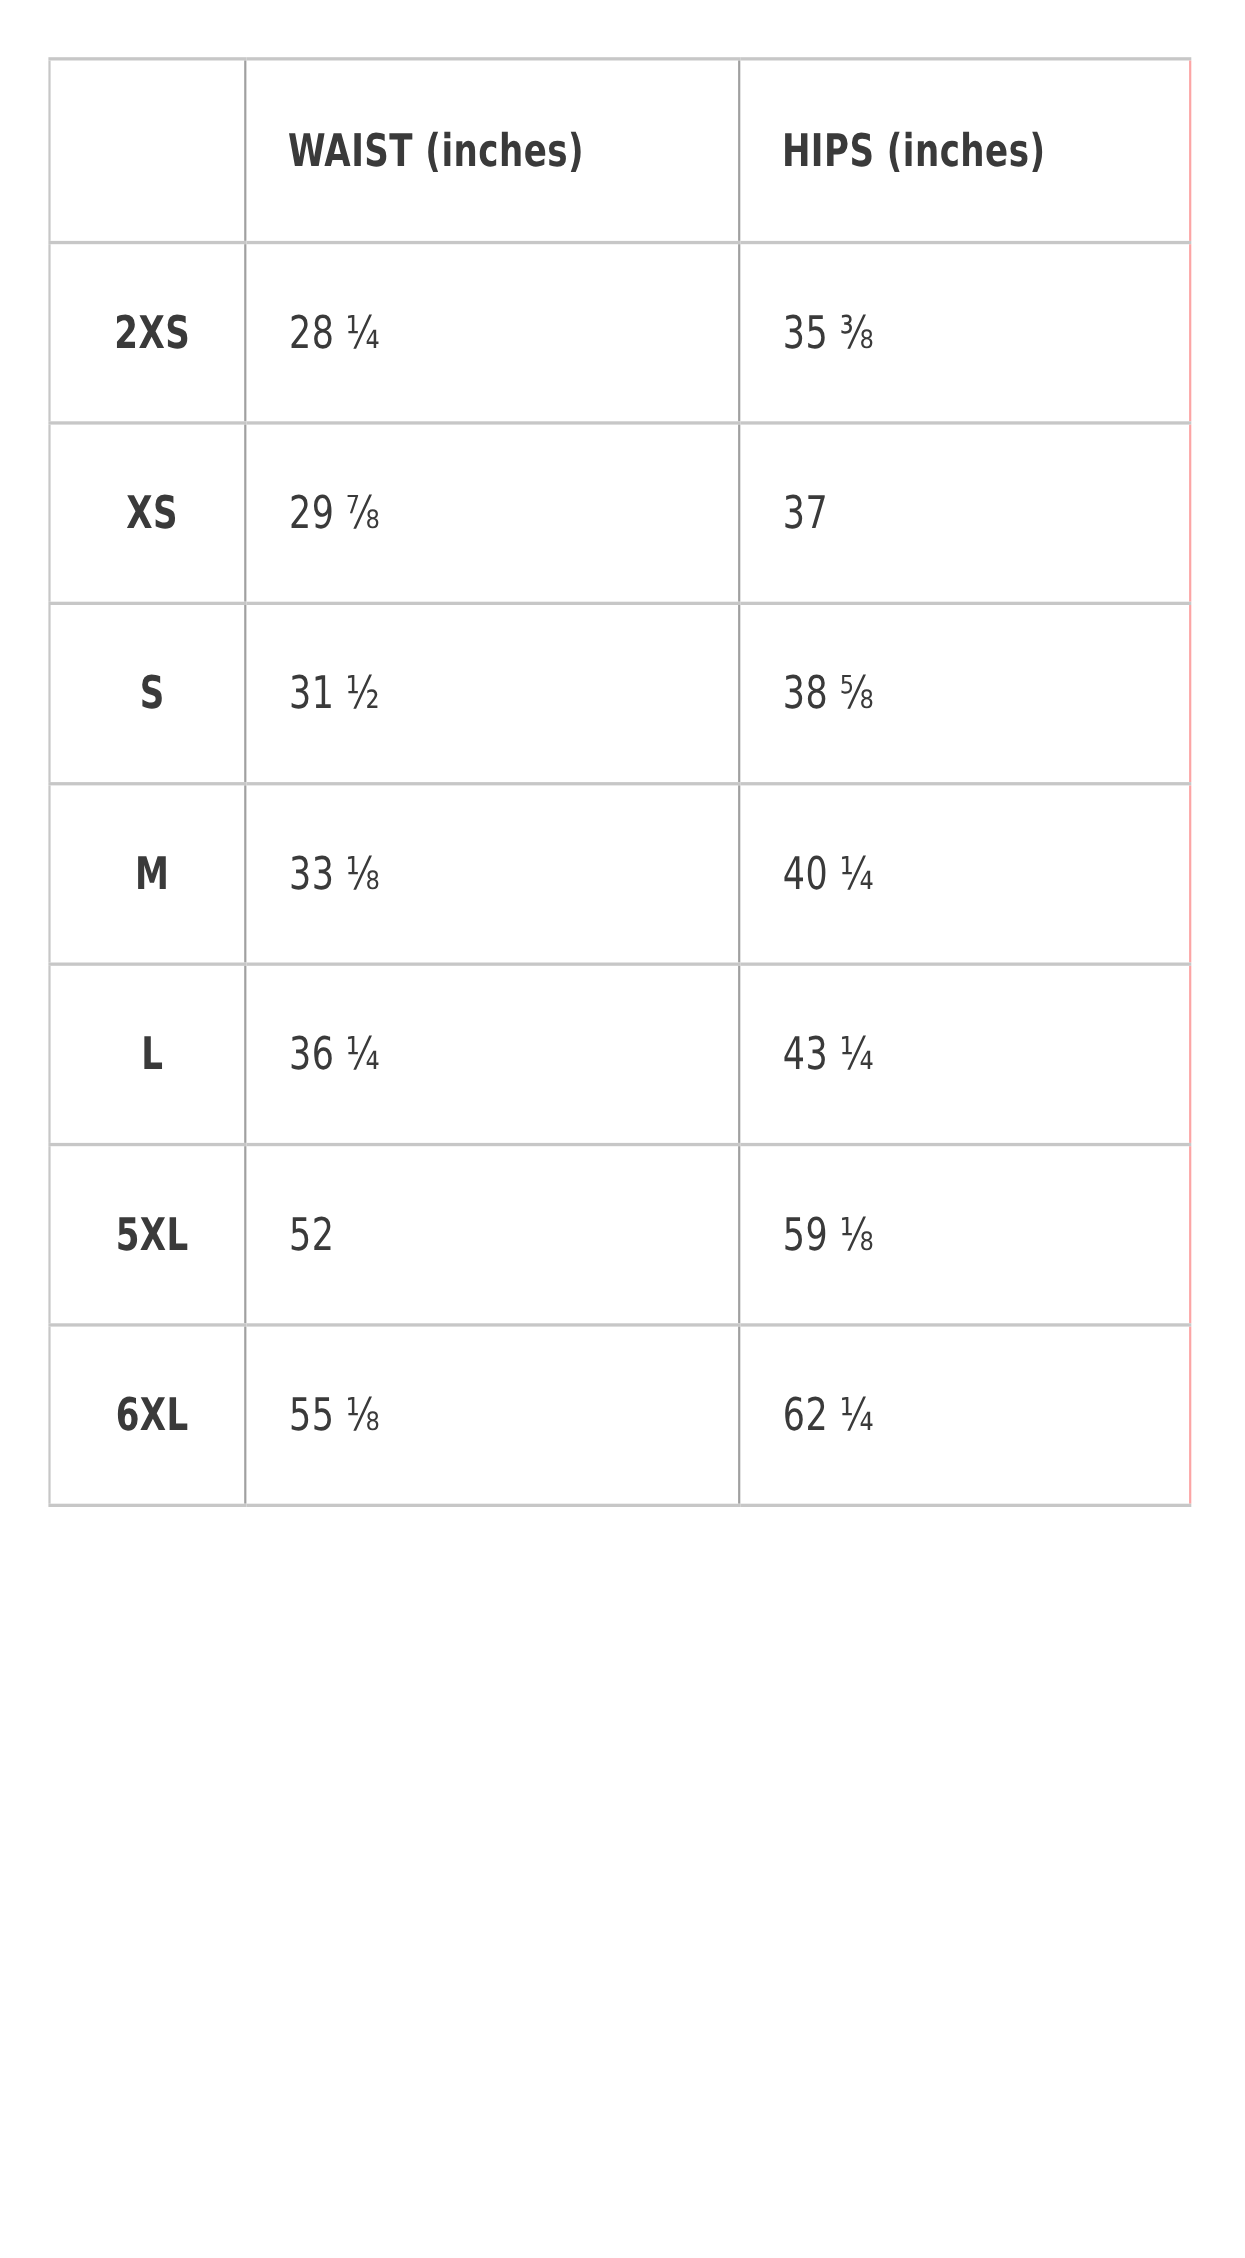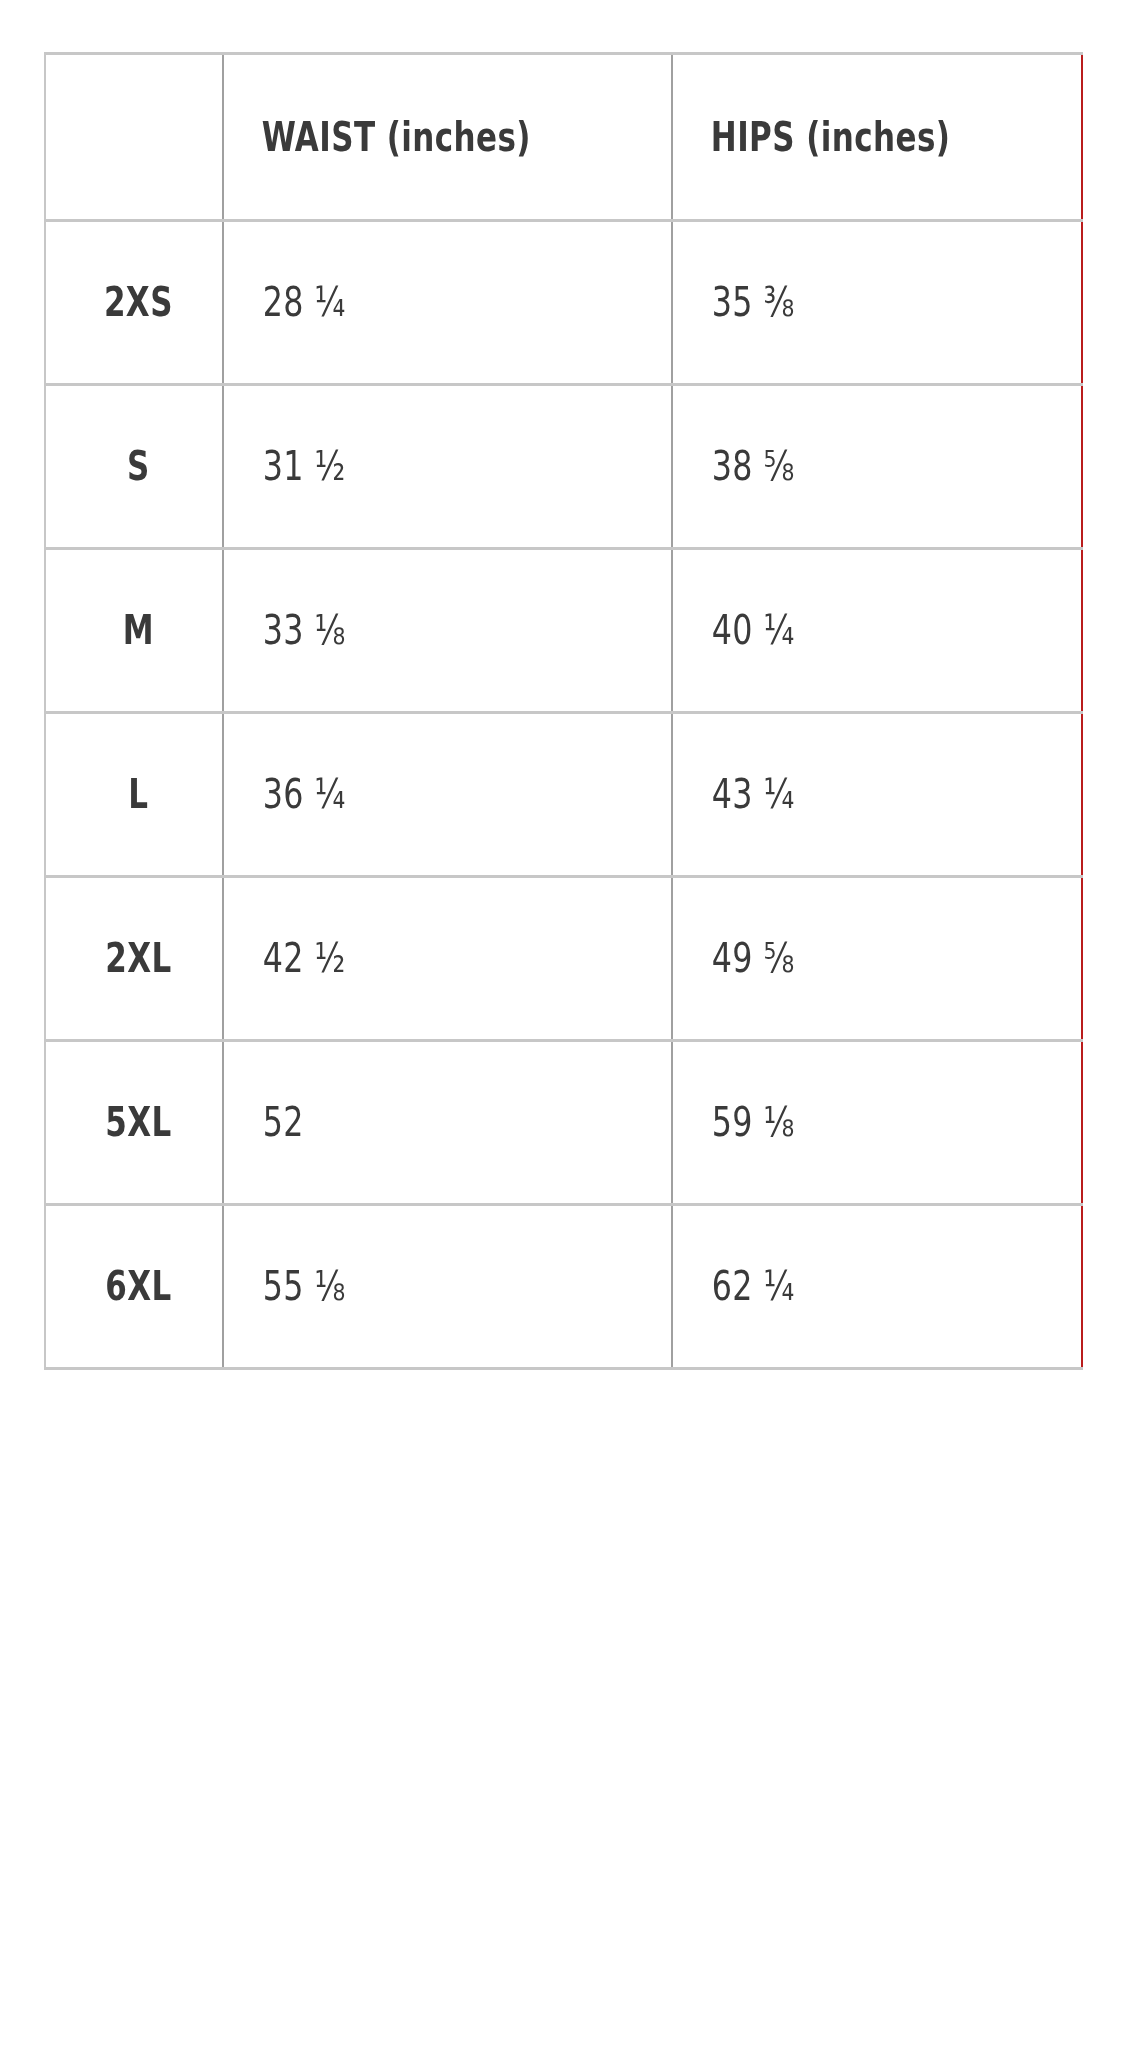--- a/index.html
+++ b/index.html
@@ -51,21 +51,21 @@
   }
 
   
   .size-table th:first-child,
   .size-table td:first-child {
     border-left: 2px solid #c7c7c7;
     text-align: center;
   }
   .size-table th:last-child,
   .size-table td:last-child {
-    border-right: 2px solid #b91c1c;
+    border-right: 2px solid #fca5a5;
   }
 
   
   .head-row th {
     height: 164px;
   }
   .head-cell-inner {
     font-family: "DejaVu Sans Condensed", "Liberation Sans Narrow", "Liberation Sans", sans-serif;
     font-weight: 700;
     font-size: 41px;
@@ -146,20 +146,31 @@
           <div class="size-label">2XS</div>
         </td>
         <td>
           <div class="measure-value">28 ¼</div>
         </td>
         <td>
           <div class="measure-value">35 ⅜</div>
         </td>
       </tr>
 
+      <tr class="data-row">
+        <td>
+          <div class="size-label">XS</div>
+        </td>
+        <td>
+          <div class="measure-value">29 ⅞</div>
+        </td>
+        <td>
+          <div class="measure-value">37</div>
+        </td>
+      </tr>
 
       <tr class="data-row">
         <td>
           <div class="size-label">S</div>
         </td>
         <td>
           <div class="measure-value">31 ½</div>
         </td>
         <td>
           <div class="measure-value">38 ⅝</div>
@@ -184,31 +195,20 @@
         </td>
         <td>
           <div class="measure-value">36 ¼</div>
         </td>
         <td>
           <div class="measure-value">43 ¼</div>
         </td>
       </tr>
 
 
-      <tr class="data-row">
-        <td>
-          <div class="size-label">2XL</div>
-        </td>
-        <td>
-          <div class="measure-value">42 ½</div>
-        </td>
-        <td>
-          <div class="measure-value">49 ⅝</div>
-        </td>
-      </tr>
 
 
 
       <tr class="data-row">
         <td>
           <div class="size-label">5XL</div>
         </td>
         <td>
           <div class="measure-value">52</div>
         </td>

